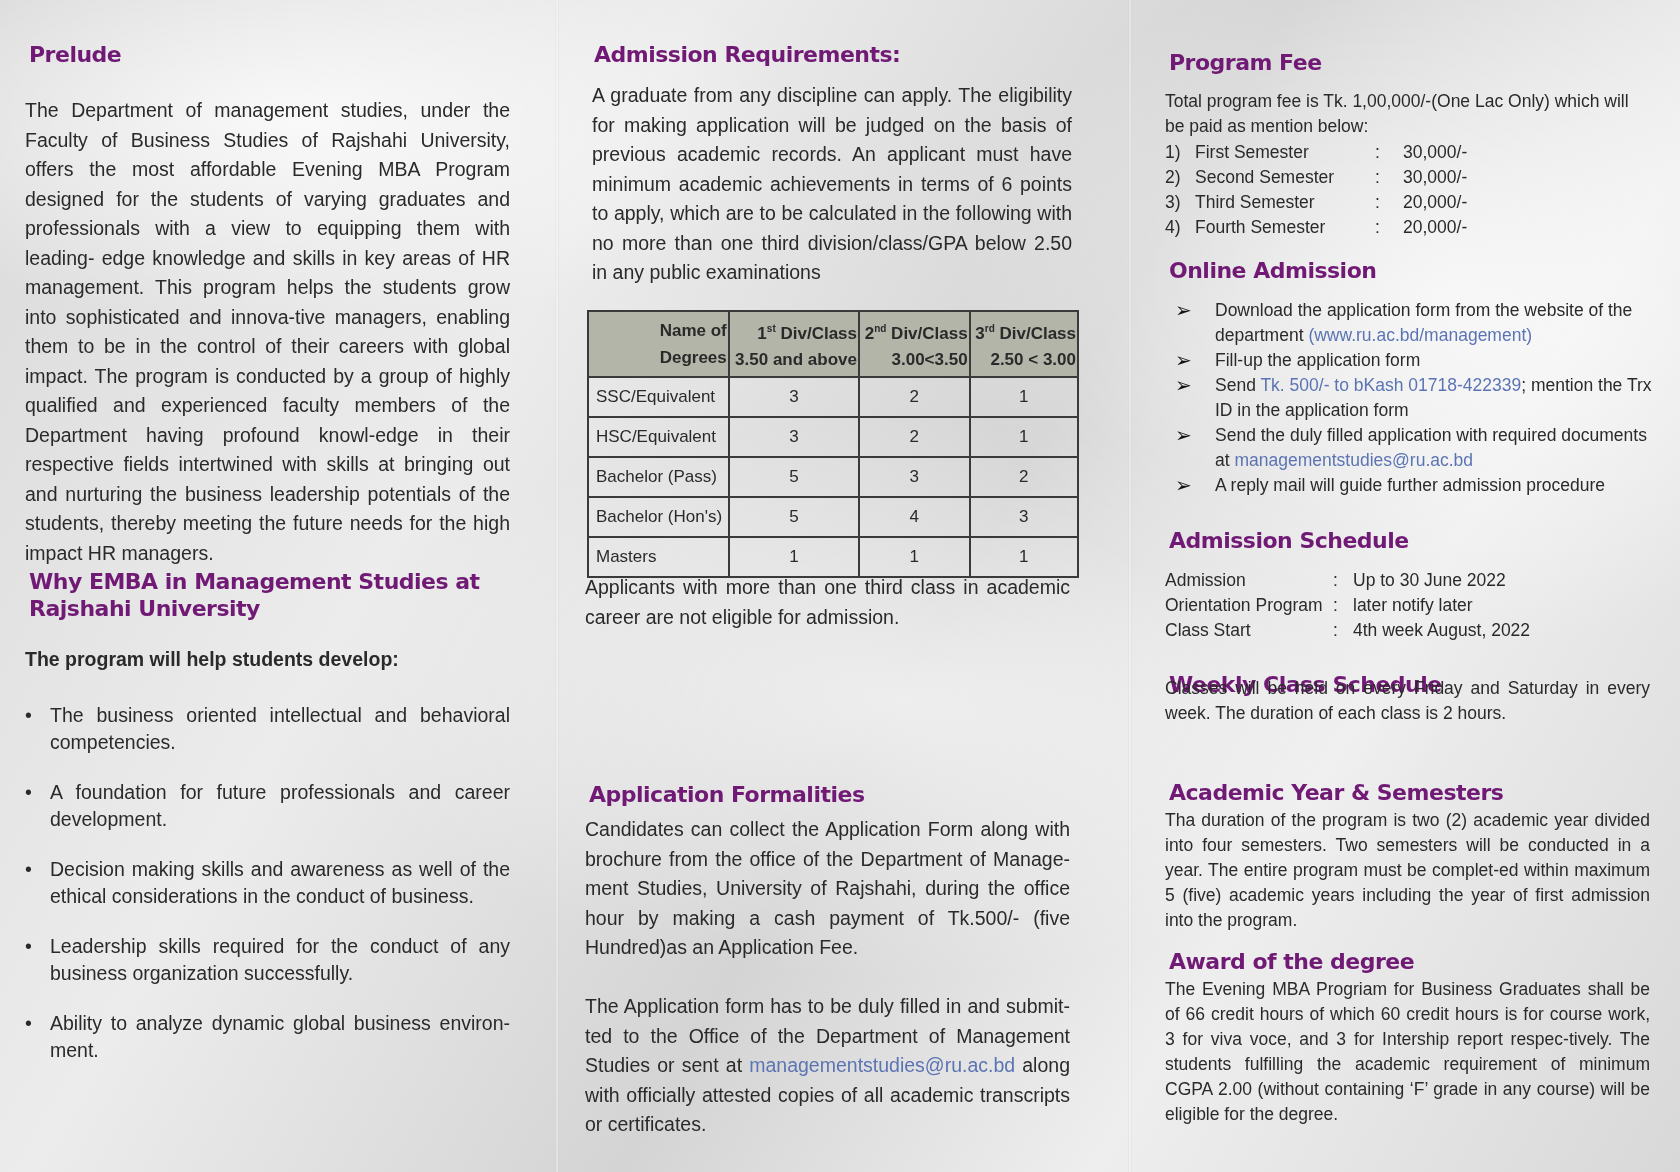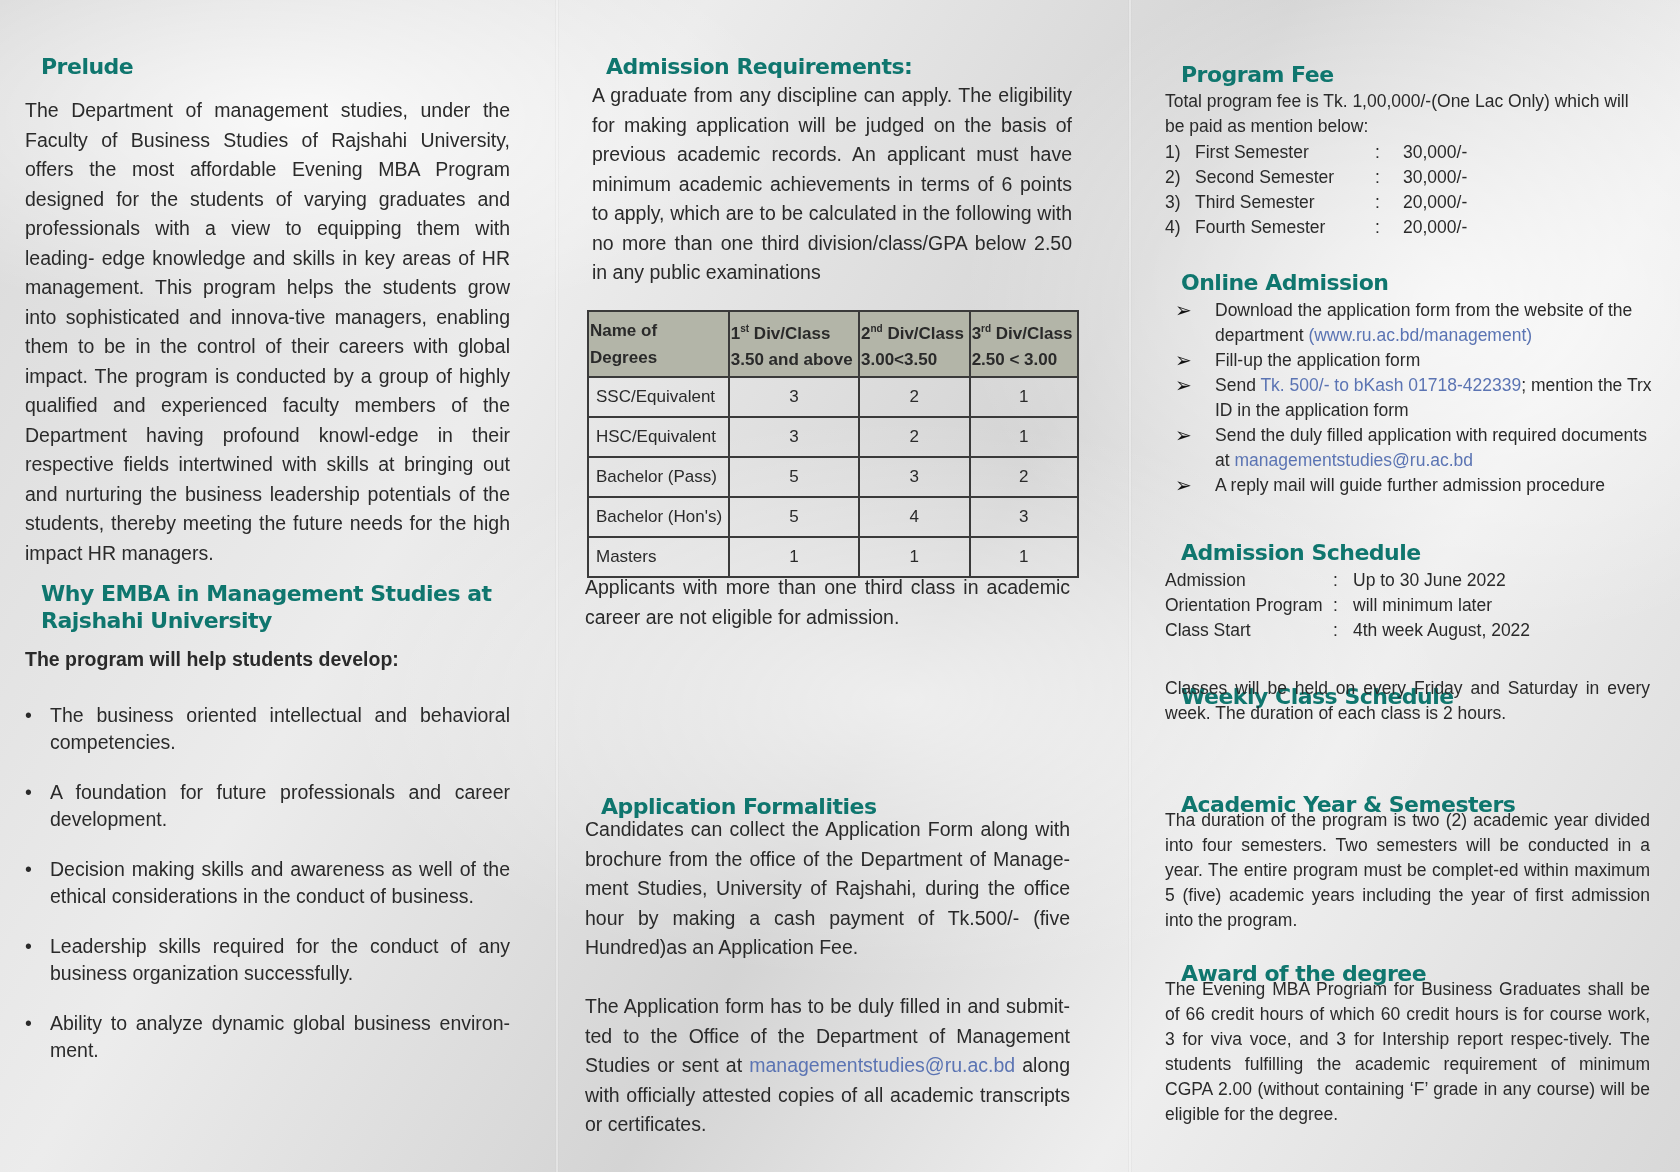--- a/index.html
+++ b/index.html
@@ -5,36 +5,36 @@
   html,body{margin:0;padding:0;}
   body{width:1680px;height:1172px;overflow:hidden;position:relative;
     background:
       radial-gradient(ellipse 700px 300px at 300px 120px, rgba(255,255,255,0.8), rgba(255,255,255,0) 70%),
       radial-gradient(ellipse 800px 400px at 900px 700px, rgba(255,255,255,0.6), rgba(255,255,255,0) 70%),
       radial-gradient(ellipse 700px 500px at 1450px 300px, rgba(255,255,255,0.7), rgba(255,255,255,0) 70%),
       linear-gradient(120deg,#d9d9d9 0%,#ececec 30%,#d4d4d4 55%,#eeeeee 75%,#d8d8d8 100%);
     font-family:"Liberation Sans",sans-serif;color:#2a2a2a;}
   .col{position:absolute;top:0;bottom:0;}
   .fold{position:absolute;top:0;bottom:0;width:4px;background:linear-gradient(90deg,rgba(0,0,0,0.05),rgba(255,255,255,0.5),rgba(0,0,0,0.05));}
-  h2{font-family:"DejaVu Sans",sans-serif;color:#0f766e;font-weight:bold;margin:16px;letter-spacing:-0.5px;}
+  h2{font-family:"DejaVu Sans",sans-serif;color:#701a75;font-weight:bold;margin:4px;letter-spacing:-0.5px;}
   p{margin:0;}
   .just{text-align:justify;}
   .c1{left:25px;width:485px;}
   .c2{left:585px;width:495px;}
   .c3{left:1165px;width:485px;}
   .h{font-size:22px;}
   .body{font-size:19.5px;line-height:29.5px;}
   .body3{font-size:17.5px;line-height:25px;}
   .link{color:#5b74b3;margin-top:29px;}
   ul.bul{list-style:none;margin:0;padding:0;}
   ul.bul li{position:relative;padding-left:25px;font-size:19.5px;line-height:27px;margin-bottom:23px;text-align:justify;}
   ul.bul li .dot{position:absolute;left:0;top:0;}
   table.req{border-collapse:collapse;position:absolute;left:587px;top:310px;width:492px;font-family:"Liberation Sans",sans-serif;}
   table.req th,table.req td{border:2px solid #3a3a3a;font-size:17px;height:36px;}
-  table.req th{background:#b3b5a8;font-weight:bold;line-height:27px;height:62px;text-align:left;}
+  table.req th{background:#b3b5a8;font-weight:bold;line-height:27px;height:62px;text-align:right;}
   table.req td{text-align:center;}
   table.req td.name{text-align:left;padding-left:7px;}
   table.req th sup{font-size:10px;}
   .feerow{display:flex;font-size:17.5px;line-height:25px;}
   .feerow .n{width:30px;}
   .feerow .l{width:180px;}
   .feerow .c{width:28px;}
   .oa li{position:relative;padding-left:50px;font-size:17.5px;line-height:25px;list-style:none;}
   .oa{margin:0;padding:0;}
   .oa .arrow{position:absolute;left:10px;top:0;font-size:20px;color:#111;}
@@ -159,21 +159,21 @@
   <h2 class="h" style="position:absolute;top:524px;">Admission Schedule</h2>
   <div style="position:absolute;top:568px;">
     <div class="sched">
         <span class="l">Admission</span>
         <span class="c">:</span>
         <span>Up to 30 June 2022</span>
       </div>
     <div class="sched">
         <span class="l">Orientation Program</span>
         <span class="c">:</span>
-        <span>will minimum later</span>
+        <span>later notify later</span>
       </div>
     <div class="sched">
         <span class="l">Class Start</span>
         <span class="c">:</span>
         <span>4th week August, 2022</span>
       </div>
   </div>
 
   <h2 class="h" style="position:absolute;top:668px;">Weekly Class Schedule</h2>
   <p class="body3 just" style="position:absolute;top:676px;width:485px;">Classes will be held on every Friday and Saturday in every week. The duration of each class is 2 hours.</p>

